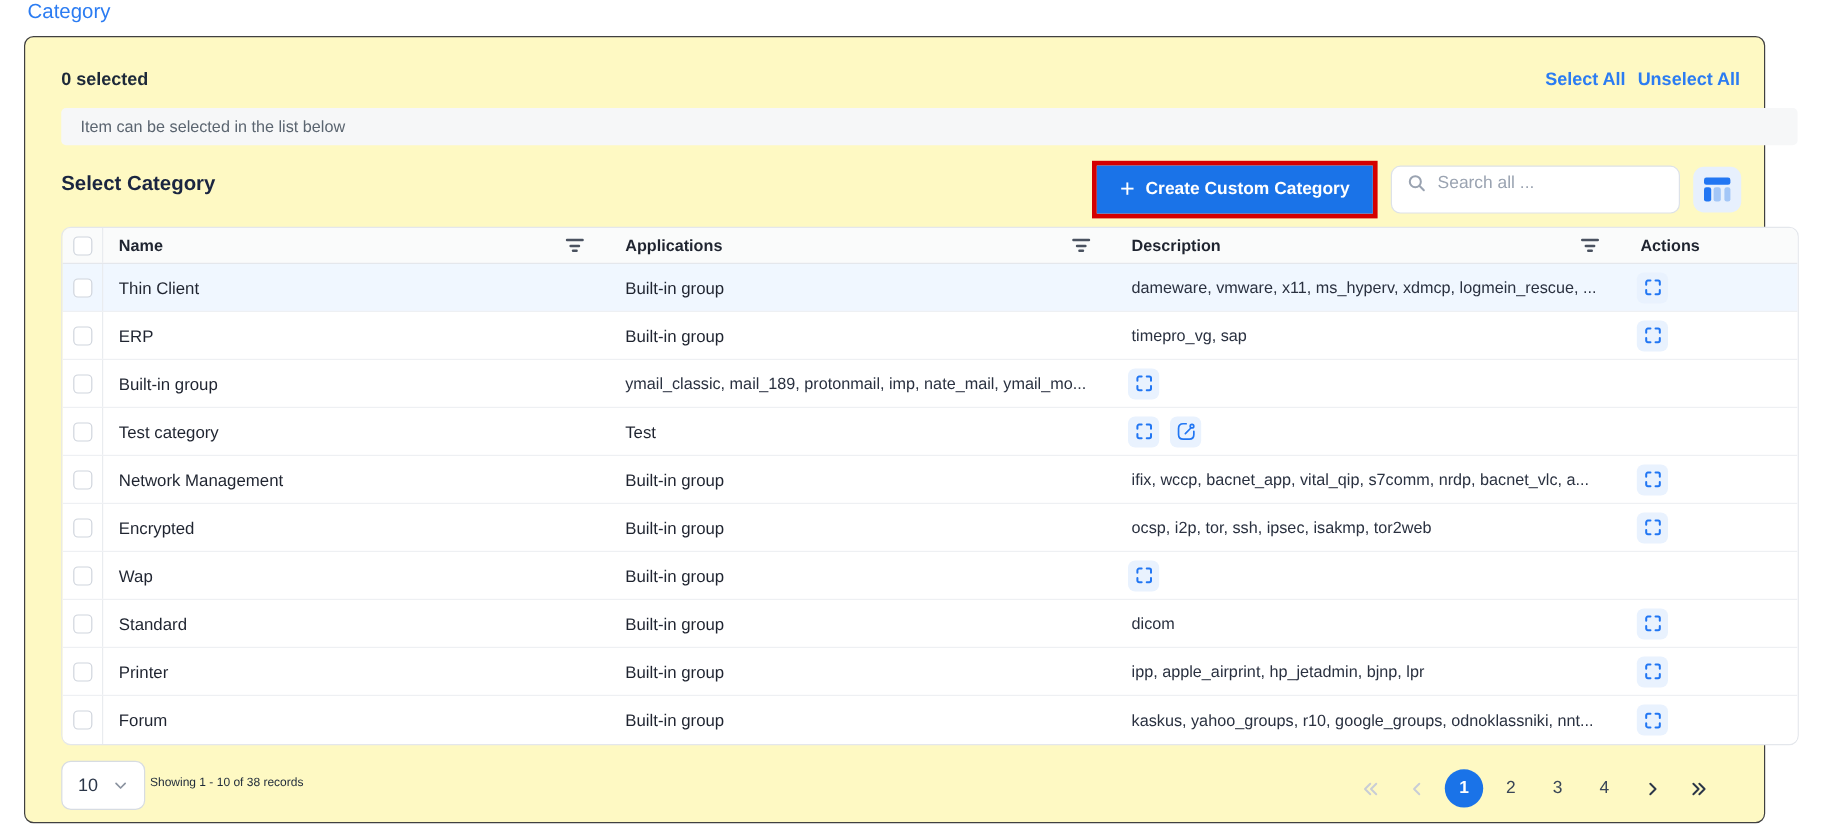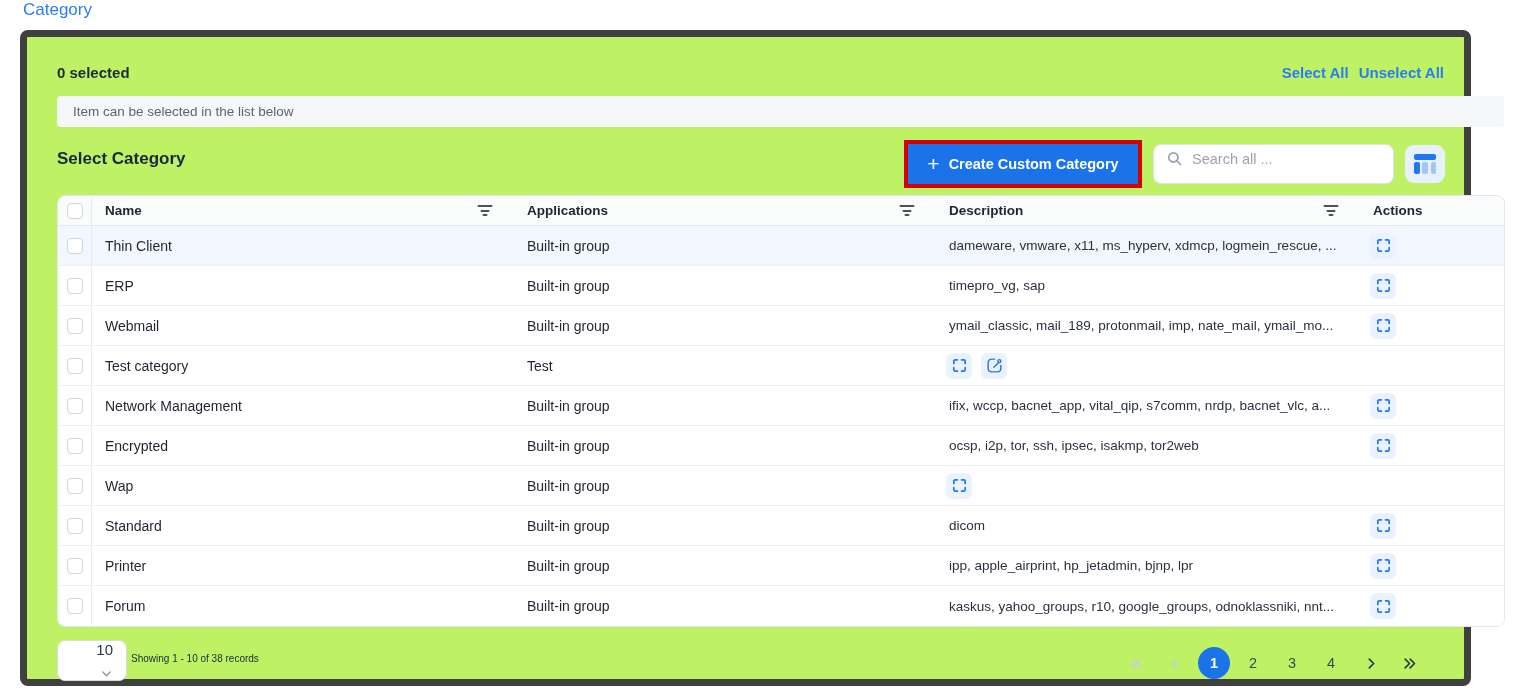--- a/index.html
+++ b/index.html
@@ -2,21 +2,21 @@
 <html><head>
 <meta charset="utf-8">
 <style>
   * { margin: 0; padding: 0; box-sizing: border-box; }
   html, body { width: 1537px; height: 695px; background: #ffffff;
     font-family: "Liberation Sans", "DejaVu Sans", sans-serif; color: #1f2937; overflow: hidden; }
 
   .page-title { position: absolute; left: 23px; top: 0px; font-size: 17px; font-weight: 400; color: #2b7cf2; }
 
   .card { position: absolute; left: 20px; top: 30px; width: 1451px; height: 656px;
-    background: #bef264; border: 7px solid #404040; border-radius: 8px; }
+    background: #fef9c3; border: 1px solid #404040; border-radius: 8px; }
 
   
   .sel-count { position: absolute; left: 30px; top: 27px; font-size: 15px; font-weight: 700; color: #1d2939; }
   .sel-links { position: absolute; right: 20px; top: 27px; display: flex; gap: 10px; }
   .sel-links a { font-size: 15px; font-weight: 600; color: #2b7cf2; text-decoration: none; cursor: pointer; }
 
   .hint-bar { position: absolute; left: 30px; top: 59px; width: 1447px; height: 31px;
     background: #f6f7f8; border-radius: 4px; display: flex; align-items: center; padding-left: 16px;
     font-size: 13.5px; color: #5b6570; }
 
@@ -67,22 +67,22 @@
   .filter-icon .f1 { top: 0; width: 15px; }
   .filter-icon .f2 { top: 4.5px; width: 9px; }
   .filter-icon .f3 { top: 9px; width: 5px; }
 
   .icon-btn { width: 26px; height: 26px; border: none; border-radius: 6px; background: #e9f2fe; color: #2176f3;
     display: flex; align-items: center; justify-content: center; cursor: pointer; padding: 0; flex: none; }
   .icon-btn svg { width: 17px; height: 17px; }
 
   
   .page-size { position: absolute; left: 30px; top: 603px; width: 70px; height: 41px; border: 1px solid #d7dce2;
-    border-radius: 8px; background: #fff; display: flex; align-items: flex-end; justify-content: space-between;
-    padding: 0 13px; cursor: pointer; flex-direction: column; }
+    border-radius: 8px; background: #fff; display: flex; align-items: center; justify-content: space-between;
+    padding: 0 13px; cursor: pointer; }
   .page-size .val { font-size: 15px; color: #2a3547; }
   .summary { position: absolute; left: 104px; top: 616px; font-size: 10px; color: #1d2939; }
 
   .pager { position: absolute; right: 39px; top: 610px; display: flex; align-items: center; gap: 7px; }
   .pg { width: 32px; height: 32px; border: none; background: transparent; border-radius: 50%; cursor: pointer;
     display: flex; align-items: center; justify-content: center; font-family: inherit; font-size: 14.5px; color: #3a4657; padding: 0; }
   .pg.active { background: #1a73e8; color: #fff; font-weight: 700; }
   .pg.dim svg { color: #c8cdd6; }
   .pg.dark svg { color: #2b3648; }
   .pg svg { width: 15px; height: 15px; }
@@ -199,21 +199,20 @@
         </svg>
       </button>
 
     </div>
   </div>
 
   <div class="t-row">
     <div class="cell cell-check">
       <span class="checkbox"></span>
     </div>
-    <div class="cell cell-name">Webmail</div>
     <div class="cell cell-desc">Built-in group</div>
     <div class="cell cell-apps">ymail_classic, mail_189, protonmail, imp, nate_mail, ymail_mo...</div>
     <div class="cell cell-actions">
       <button class="icon-btn">
         <svg viewBox="0 0 24 24" fill="none" stroke="currentColor" stroke-width="2.4" stroke-linecap="round">
           <path d="M4 9V6a2 2 0 0 1 2-2h3"></path>
                 <path d="M15 4h3a2 2 0 0 1 2 2v3"></path>
                 <path d="M20 15v3a2 2 0 0 1-2 2h-3"></path>
                 <path d="M9 20H6a2 2 0 0 1-2-2v-3"></path>
         </svg>

